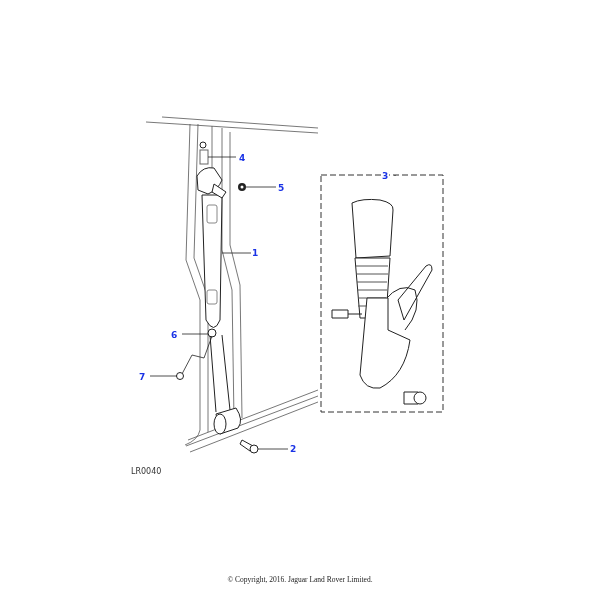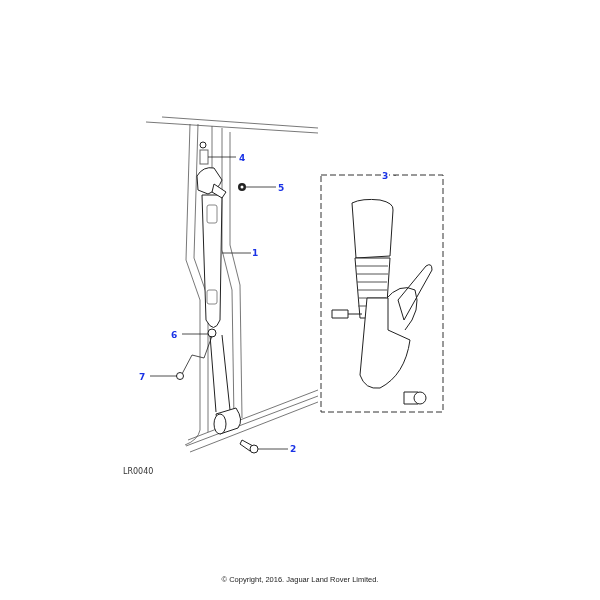--- a/index.html
+++ b/index.html
@@ -1,20 +1,20 @@
 <!DOCTYPE html>
 <html><head>
 <meta charset="utf-8">
 <style>
   html, body { margin:0; padding:0; background:#ffffff; }
   body { width:600px; height:600px; position:relative; overflow:hidden; font-family:"DejaVu Sans", sans-serif; }
   #diagram { position:absolute; left:0; top:0; width:600px; height:600px; }
   .callout { position:absolute; font-family:"DejaVu Sans", sans-serif; font-weight:bold; font-size:9px; color:#1a33e6; line-height:10px; cursor:pointer; }
-  .ref { position:absolute; left:123px; top:467px; font-size:8px; color:#333; font-family:"DejaVu Sans", sans-serif; }
-  .copyright { position:absolute; left:0; width:600px; top:575px; text-align:center; font-size:7.5px; color:#222; font-family:Liberation Sans, sans-serif; }
+  .ref { position:absolute; left:131px; top:467px; font-size:8px; color:#333; font-family:"DejaVu Sans", sans-serif; }
+  .copyright { position:absolute; left:0; width:600px; top:575px; text-align:center; font-size:7.5px; color:#222; font-family:Liberation Serif, serif; }
 </style>
 </head>
 <body>
 
 <svg id="diagram" viewBox="0 0 600 600" xmlns="http://www.w3.org/2000/svg">
   <g fill="none" stroke="#555" stroke-width="0.8">
 
     <path d="M146 122 L318 133"></path>
     <path d="M162 117 L318 128"></path>
 

